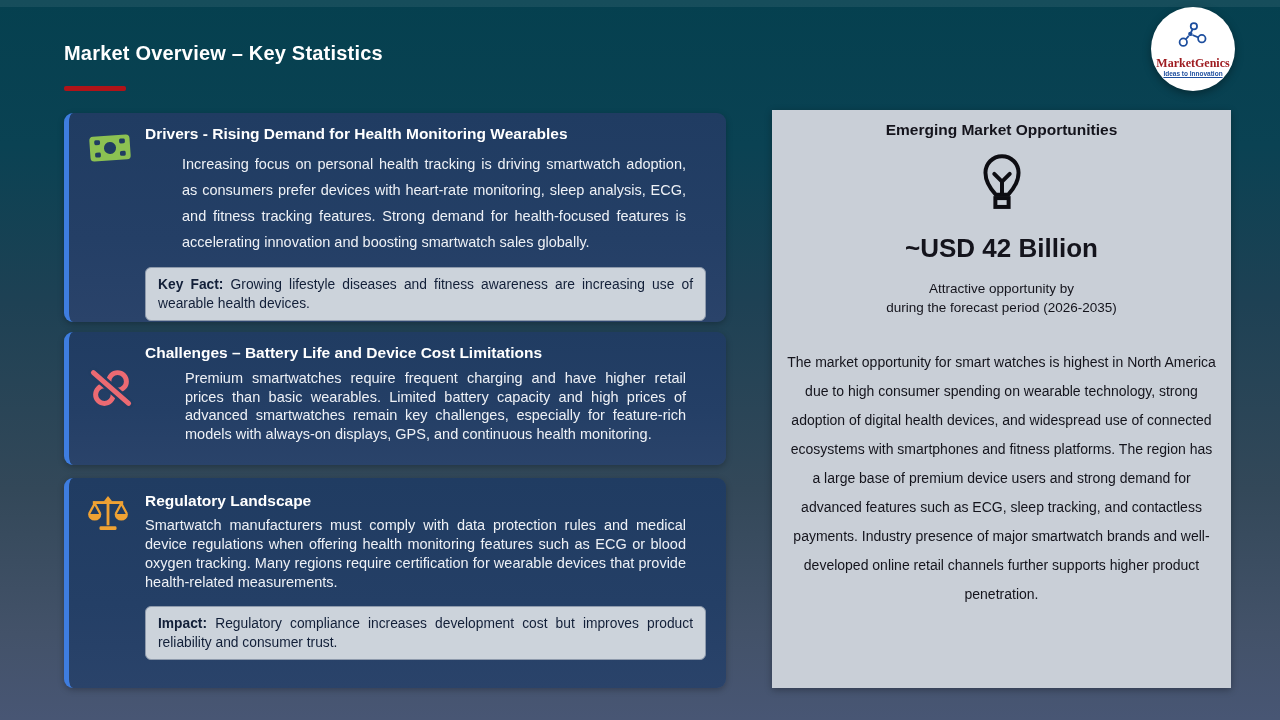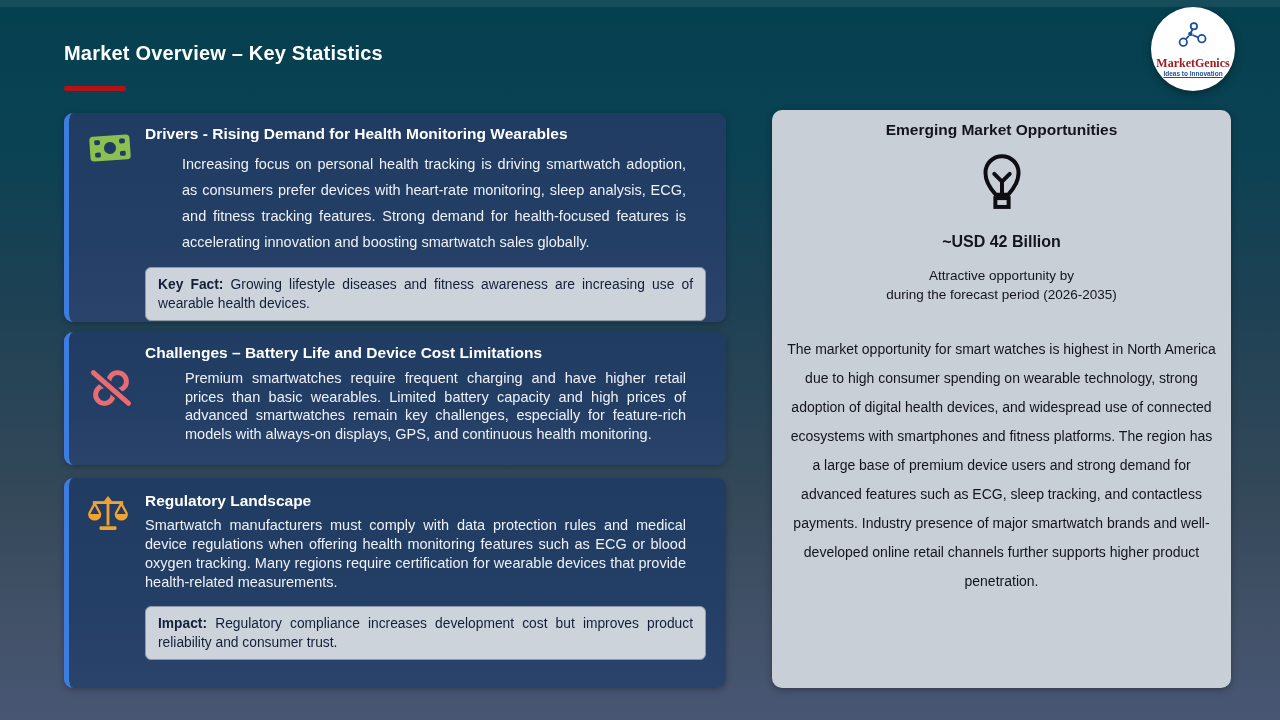--- a/index.html
+++ b/index.html
@@ -62,27 +62,27 @@
     color: #121f38; font-size: 13.8px; line-height: 19px;
     padding: 7px 12px; text-align: justify; text-align-last: left;
   }
   .card-1 .callout { margin-top: 12px; }
   .card-3 .callout { margin-top: 14px; }
   .callout .b { font-weight: bold; }
 
   
   .opp-panel {
     position: absolute; left: 772px; top: 110px; width: 459px; height: 578px;
-    background: #c9cfd7; border-radius: 10px; box-sizing: border-box;
+    background: #c9cfd7; border-radius: 0; box-sizing: border-box;
     color: #14141c; text-align: center;
     box-shadow: 0 2px 7px rgba(0,0,0,0.3);
   }
   .opp-title { font-size: 15.5px; font-weight: bold; padding-top: 11px; }
   .opp-bulb { margin-top: 10px; }
-  .opp-value { font-size: 16px; font-weight: bold; margin-top: 16px; }
+  .opp-value { font-size: 26px; font-weight: bold; margin-top: 16px; }
   .opp-line1 { font-size: 13.5px; margin-top: 17px; }
   .opp-region { font-size: 17.5px; font-weight: bold; margin-top: 15px; }
   .opp-line2 { font-size: 13.5px; margin-top: 4px; }
   .opp-paragraph {
     font-size: 14px; line-height: 29px; margin-top: 33px; padding: 0 15px;
   }
 </style>
 </head>
 <body>
 

